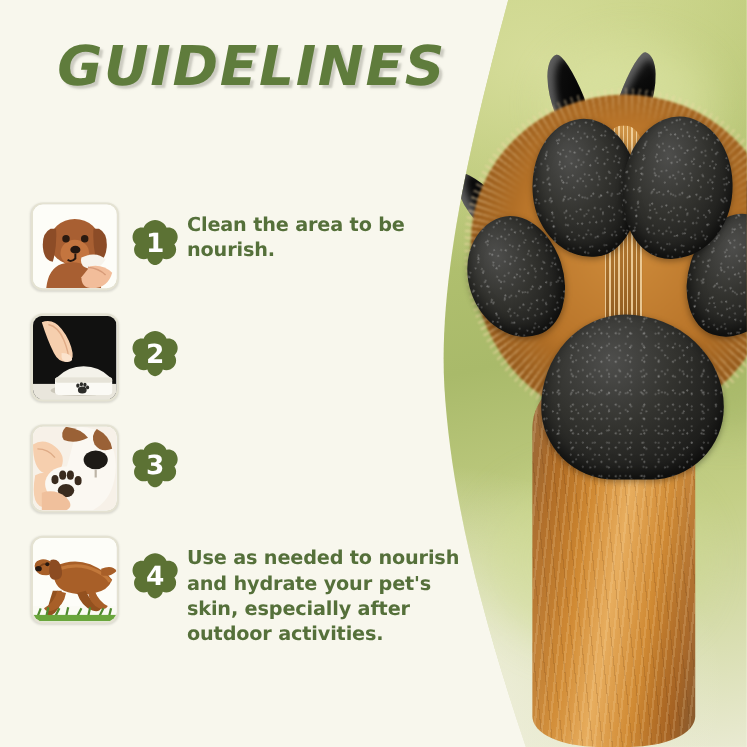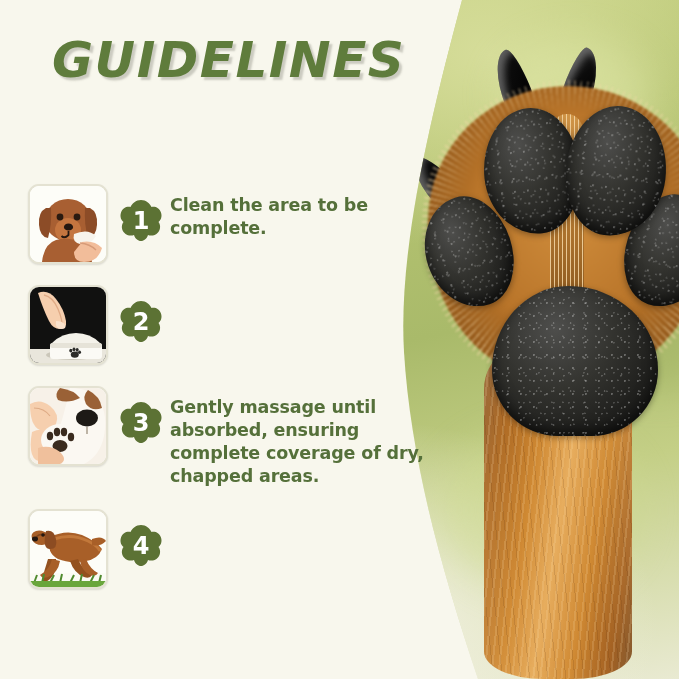--- a/index.html
+++ b/index.html
@@ -283,21 +283,21 @@
             <path d="M52 56 q12-2 20 6 q-4 14 -18 14 q-10 0 -10-10z" fill="#f2bd9a"></path>
             <path d="M50 57 q10 1 16 7" stroke="#d79b78" stroke-width="1.4" fill="none"></path>
           </svg>
         </div>
         <div class="badge">
           <svg viewBox="0 0 46 46">
             <path d="M23 2 c5 0 9 3.5 10.5 7 c3.5-1 8 1 9.5 5.5 c1.5 4.5 -0.5 8 -2.5 9.5 c2 2.5 2.5 7 -0.5 10.5 c-3 3.5 -7.5 3.5 -10 2.5 c-1 3.5 -4 6 -7 6 c-3 0 -6-2.5 -7-6 c-2.5 1 -7 1 -10-2.5 c-3-3.5 -2.5-8 -0.5-10.5 c-2-1.5 -4-5 -2.5-9.5 c1.5-4.5 6-6.5 9.5-5.5 c1.5-3.5 5.5-7 10.5-7 z" fill="#5c7234"></path>
           </svg>
           <span class="num">1</span>
         </div>
-        <div class="step-text">Clean the area to be complete.</div>
+        <div class="step-text">Clean the area to be nourish.</div>
       </div>
 
       <div class="step">
         <div class="thumb">
           <svg viewBox="0 0 76 76">
             <rect width="76" height="76" fill="#111110"></rect>
             <rect y="62" width="76" height="14" fill="#e9e6dc"></rect>
             <ellipse cx="42" cy="68" rx="26" ry="5" fill="#bdb9ab" opacity=".7"></ellipse>
             <path d="M8 6 q10-4 18 6 q8 10 10 22 q1 8 -6 8 q-7 0 -11-8 q-6-12 -11-28z" fill="#f6cfae"></path>
             <path d="M14 8 q9 2 14 14 q5 12 4 18" stroke="#e0ab86" stroke-width="1.3" fill="none"></path>
@@ -344,21 +344,20 @@
             </g>
             <path d="M8 60 q12-4 22 4 q8 8 0 12 l-22 0z" fill="#f0c09c"></path>
           </svg>
         </div>
         <div class="badge">
           <svg viewBox="0 0 46 46">
             <path d="M23 2 c5 0 9 3.5 10.5 7 c3.5-1 8 1 9.5 5.5 c1.5 4.5 -0.5 8 -2.5 9.5 c2 2.5 2.5 7 -0.5 10.5 c-3 3.5 -7.5 3.5 -10 2.5 c-1 3.5 -4 6 -7 6 c-3 0 -6-2.5 -7-6 c-2.5 1 -7 1 -10-2.5 c-3-3.5 -2.5-8 -0.5-10.5 c-2-1.5 -4-5 -2.5-9.5 c1.5-4.5 6-6.5 9.5-5.5 c1.5-3.5 5.5-7 10.5-7 z" fill="#5c7234"></path>
           </svg>
           <span class="num">3</span>
         </div>
-        <div class="step-text">Gently massage until absorbed, ensuring complete coverage of dry, chapped areas.</div>
       </div>
 
       <div class="step">
         <div class="thumb">
           <svg viewBox="0 0 76 76">
             <rect width="76" height="76" fill="#fdfdf8"></rect>
             <rect y="62" width="76" height="14" fill="#fbfbf4"></rect>
             <path d="M20 26 q16-8 32-2 q14 6 20 14 q-4 10 -16 12 q-16 3 -28-2 q-12-6 -8-22z" fill="#a85f28"></path>
             <path d="M24 28 q18-6 34 2 q10 5 12 10" stroke="#c2783a" stroke-width="3" fill="none"></path>
             <path d="M20 24 q-8-6 -14-4 q-6 2 -4 8 q2 6 10 6 q6 0 8-10z" fill="#a85f28"></path>
@@ -383,17 +382,18 @@
             </g>
             <rect y="70" width="76" height="6" fill="#6aa63c"></rect>
           </svg>
         </div>
         <div class="badge">
           <svg viewBox="0 0 46 46">
             <path d="M23 2 c5 0 9 3.5 10.5 7 c3.5-1 8 1 9.5 5.5 c1.5 4.5 -0.5 8 -2.5 9.5 c2 2.5 2.5 7 -0.5 10.5 c-3 3.5 -7.5 3.5 -10 2.5 c-1 3.5 -4 6 -7 6 c-3 0 -6-2.5 -7-6 c-2.5 1 -7 1 -10-2.5 c-3-3.5 -2.5-8 -0.5-10.5 c-2-1.5 -4-5 -2.5-9.5 c1.5-4.5 6-6.5 9.5-5.5 c1.5-3.5 5.5-7 10.5-7 z" fill="#5c7234"></path>
           </svg>
           <span class="num">4</span>
         </div>
+        <div class="step-text">Use as needed to nourish and hydrate your pet's skin, especially after outdoor activities.</div>
       </div>
 
     </div>
   </div>
 </div>
 
 </body></html>

